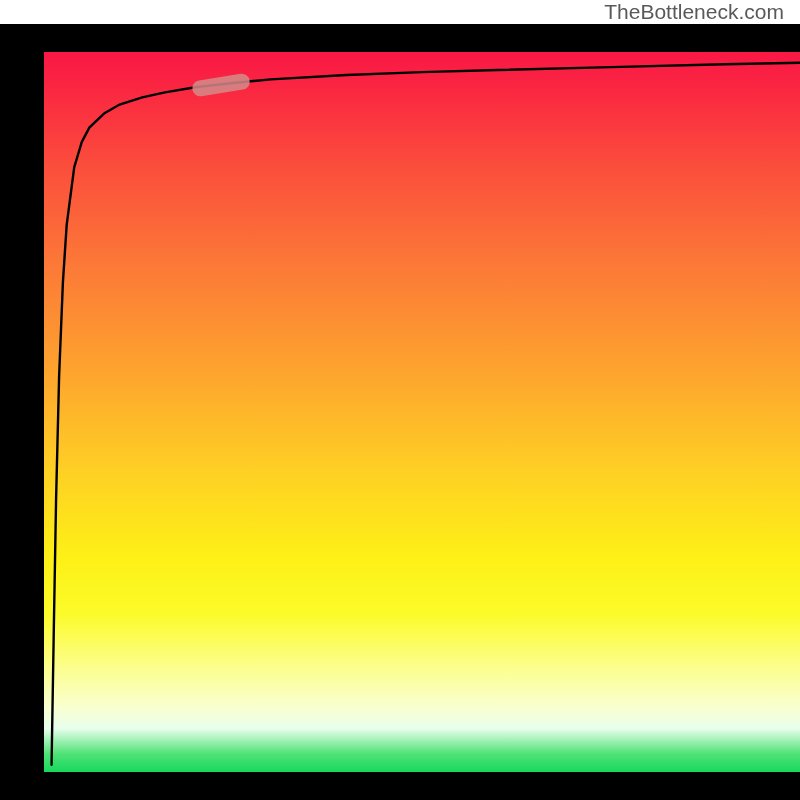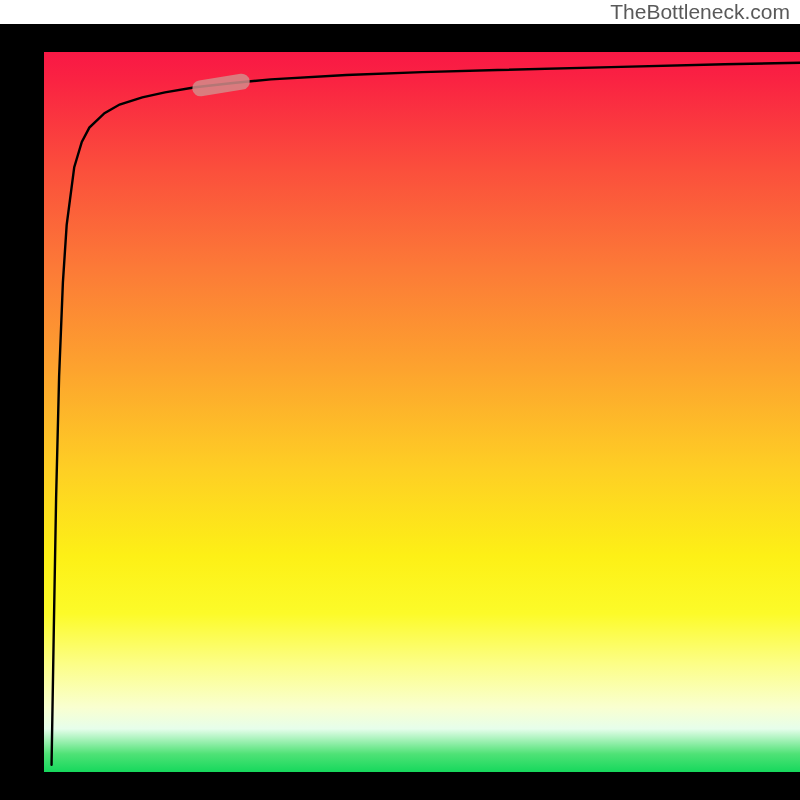--- a/index.html
+++ b/index.html
@@ -55,21 +55,21 @@
   }
   .curve-svg {
     position: absolute;
     inset: 0;
     width: 100%;
     height: 100%;
   }
   .watermark {
     position: absolute;
     top: 0;
-    right: 10px;
+    right: 16px;
     height: 40px;
     line-height: 24px;
     color: #595959;
     font-size: 21px;
     letter-spacing: 0px;
     user-select: none;
   }
 </style>
 </head>
 <body>

